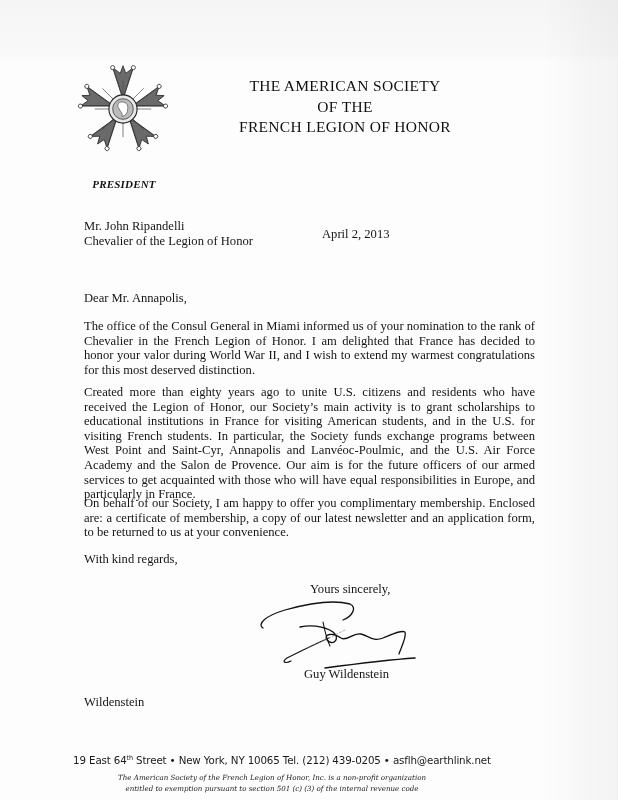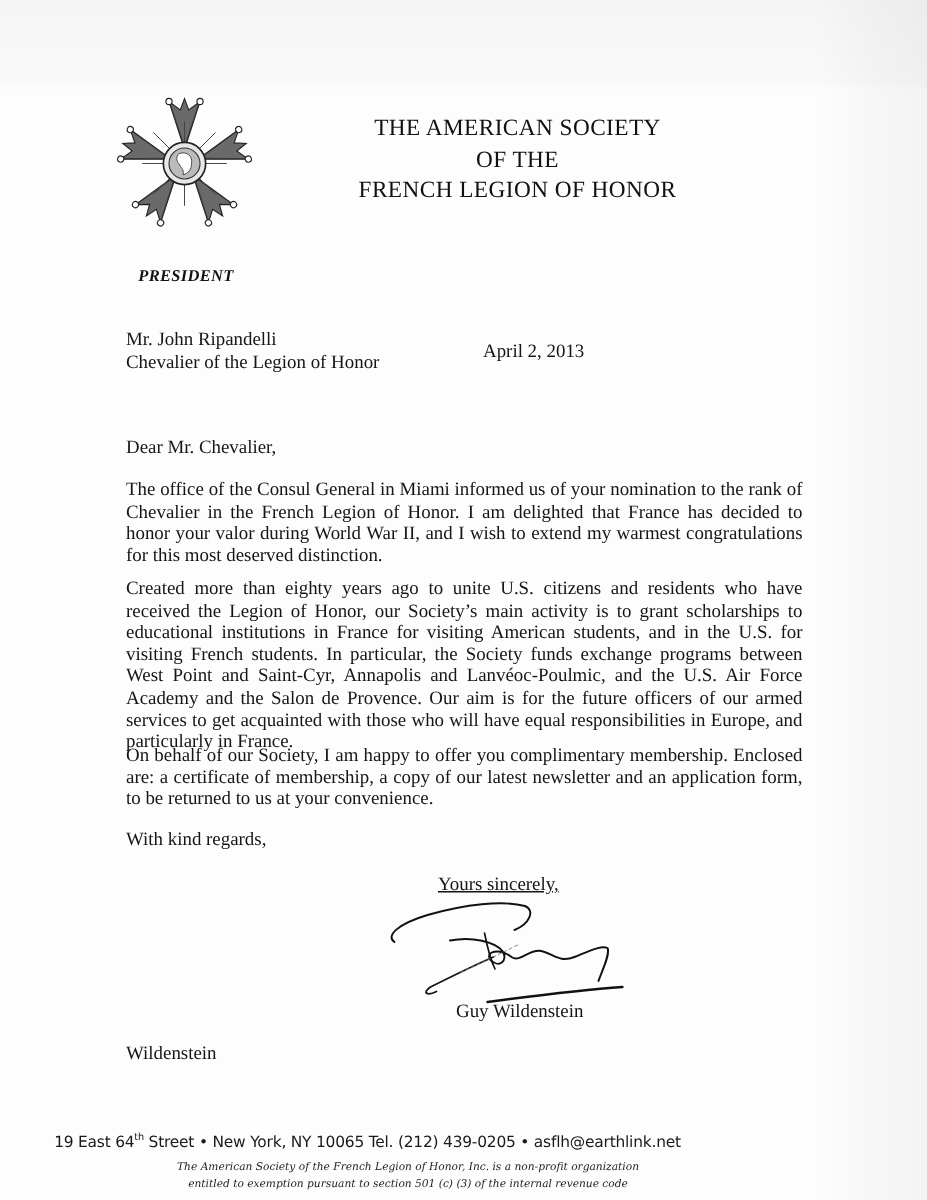--- a/index.html
+++ b/index.html
@@ -68,41 +68,42 @@
     .salutation { left: 84px; top: 291px; }
     .para {
       left: 84px;
       width: 451px;
       text-align: justify;
     }
     .para-1 { top: 319px; }
     .para-2 { top: 385px; }
     .para-3 { top: 496px; }
     .kind-regards { left: 84px; top: 552px; }
-    .yours { left: 292px; top: 582px; text-decoration: underline; }
+    .yours { left: 310px; top: 582px; }
     .signer { left: 304px; top: 667px; }
     .enclosures { left: 84px; top: 695px; }
 
     .signature {
       left: 255px;
       top: 598px;
       width: 170px;
       height: 75px;
     }
 
     
     .footer-address {
       left: 0;
       width: 490px;
       top: 754px;
       text-align: center;
       font-family: "DejaVu Sans", sans-serif;
       font-size: 10.3px;
       color: #1a1a1a;
       letter-spacing: -0.15px;
+      padding-left: 37px;
     }
     .footer-address sup { font-size: 6.5px; }
     .footer-notice {
       left: 0;
       width: 544px;
       top: 773px;
       text-align: center;
       font-family: "DejaVu Serif", serif;
       font-style: italic;
       font-size: 7.1px;
@@ -156,21 +157,21 @@
   <div>FRENCH LEGION OF HONOR</div>
 </div>
 
 <div class="abs letter-text date">April 2, 2013</div>
 
 <div class="abs letter-text recipient">
   <div>Mr. John Ripandelli</div>
   <div>Chevalier of the Legion of Honor</div>
 </div>
 
-<div class="abs letter-text salutation">Dear Mr. Chevalier,</div>
+<div class="abs letter-text salutation">Dear Mr. Annapolis,</div>
 
 <div class="abs letter-text para para-1">The office of the Consul General in Miami informed us of your nomination to the rank of Chevalier in the French Legion of Honor. I am delighted that France has decided to honor your valor during World War II, and I wish to extend my warmest congratulations for this most deserved distinction.</div>
 <div class="abs letter-text para para-2">Created more than eighty years ago to unite U.S. citizens and residents who have received the Legion of Honor, our Society’s main activity is to grant scholarships to educational institutions in France for visiting American students, and in the U.S. for visiting French students. In particular, the Society funds exchange programs between West Point and Saint-Cyr, Annapolis and Lanvéoc-Poulmic, and the U.S. Air Force Academy and the Salon de Provence. Our aim is for the future officers of our armed services to get acquainted with those who will have equal responsibilities in Europe, and particularly in France.</div>
 <div class="abs letter-text para para-3">On behalf of our Society, I am happy to offer you complimentary membership. Enclosed are: a certificate of membership, a copy of our latest newsletter and an application form, to be returned to us at your convenience.</div>
 
 <div class="abs letter-text kind-regards">With kind regards,</div>
 <div class="abs letter-text yours">Yours sincerely,</div>
 
 <div class="abs signature">
   <svg width="170" height="75" viewBox="0 0 170 75">

